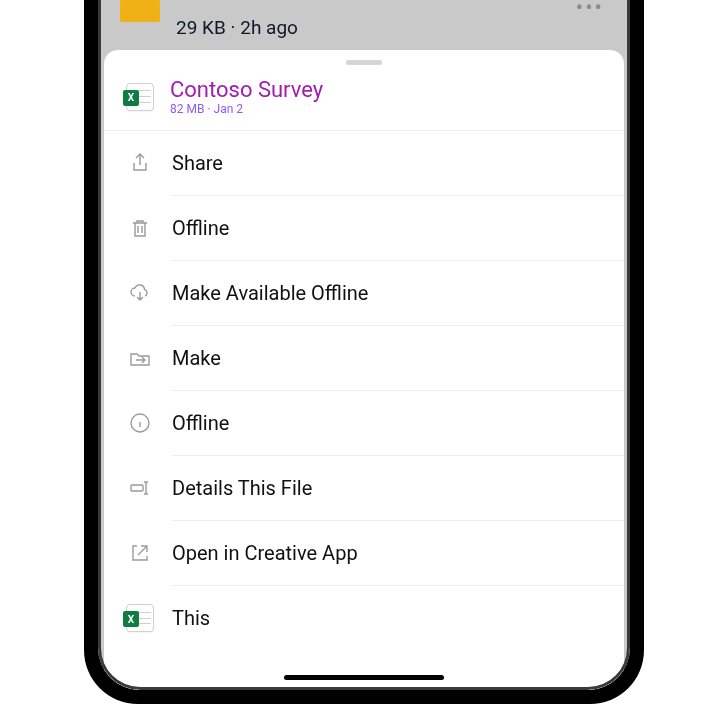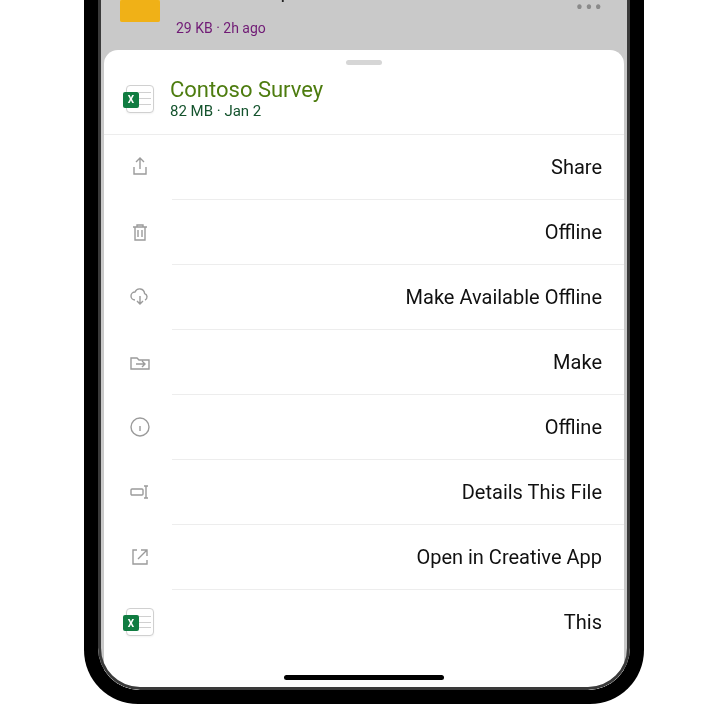--- a/index.html
+++ b/index.html
@@ -55,22 +55,22 @@
     }
     .bg-text {
       flex: 1;
     }
     .bg-title {
       font-size: 20px;
       color: #222;
       font-weight: 400;
     }
     .bg-sub {
-      font-size: 14px;
-      color: #701a75;
+      font-size: 19px;
+      color: #0f172a;
       margin-top: 17px;
     }
     .overflow-dots {
       color: #8a8a8a;
       font-size: 22px;
       letter-spacing: 2px;
       padding-right: 4px;
     }
     .sheet {
       position: absolute;
@@ -95,39 +95,38 @@
       align-items: center;
       gap: 16px;
       padding: 6px 22px 14px 22px;
       border-bottom: 1px solid #ededed;
     }
     .file-text {
       flex: 1;
     }
     .file-title {
       font-size: 22px;
-      color: #4d7c0f;
+      color: #a21caf;
       font-weight: 400;
     }
     .file-sub {
-      font-size: 15px;
-      color: #14532d;
+      font-size: 12px;
+      color: #8b5cf6;
       margin-top: 0;
     }
     .actions {
       flex: 1;
       overflow: hidden;
     }
     .action-row {
       display: flex;
       align-items: center;
       gap: 18px;
       padding: 0 22px;
       height: 64px;
-      text-align: right;
     }
     .action-icon {
       width: 28px;
       height: 28px;
       display: flex;
       align-items: center;
       justify-content: center;
       color: #9b9b9b;
       flex-shrink: 0;
     }

